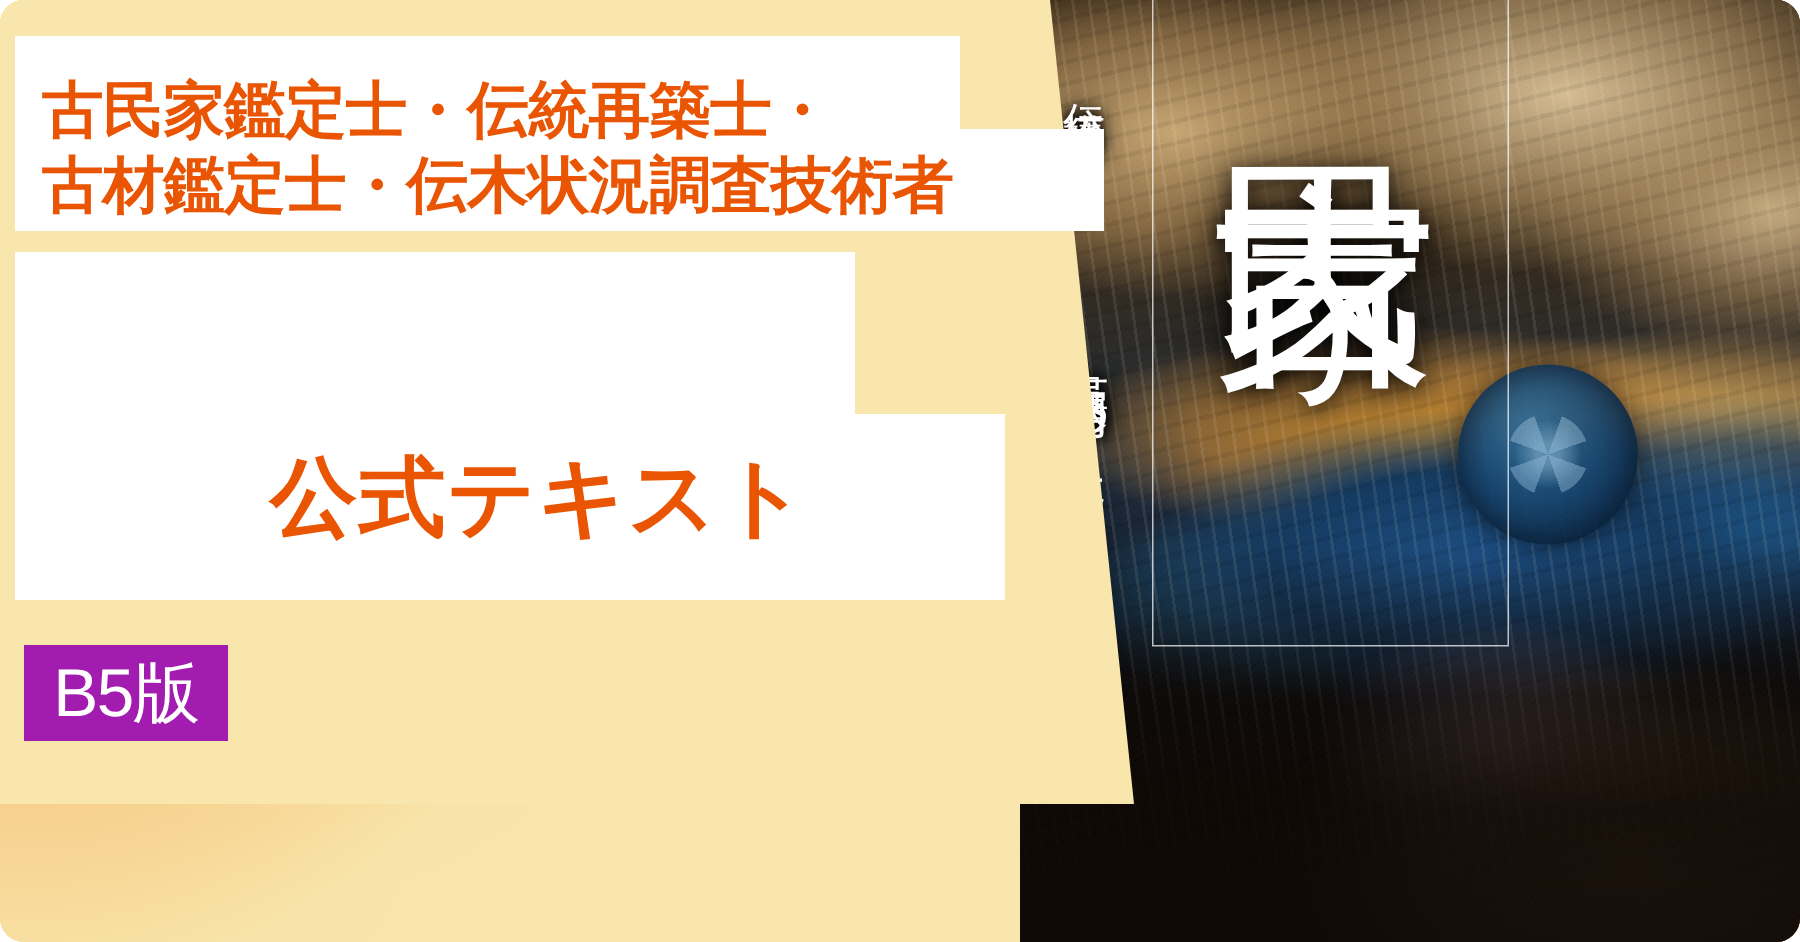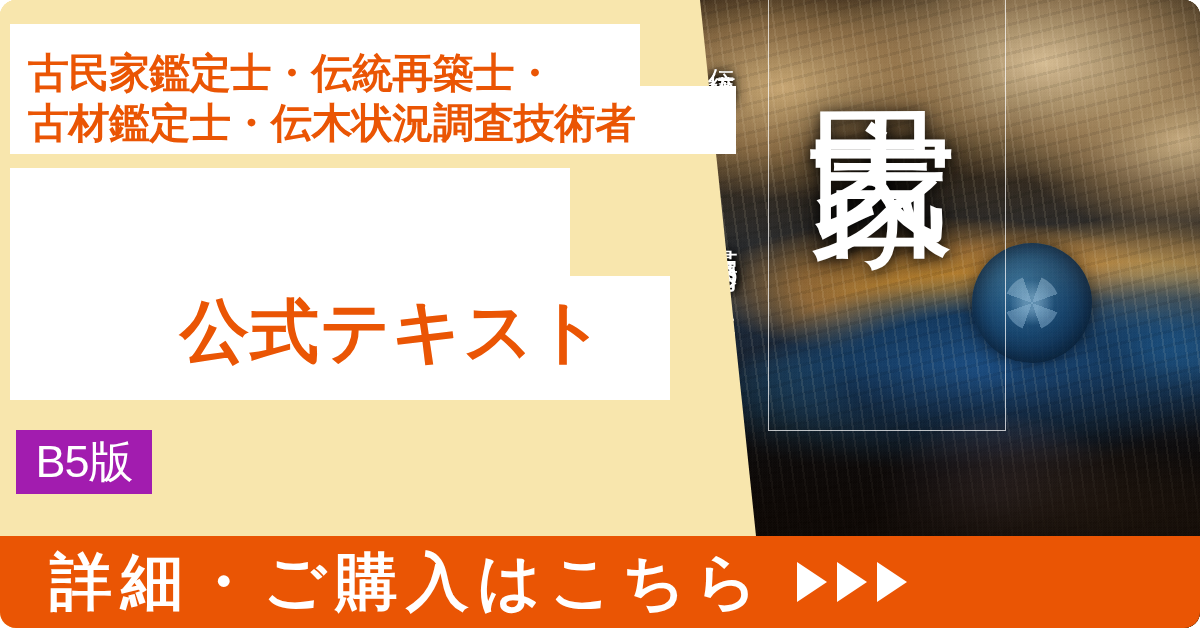--- a/index.html
+++ b/index.html
@@ -142,21 +142,21 @@
   .card-headline{
     position:absolute;left:10px;top:168px;width:660px;height:232px;
     background:#ffffff;
     clip-path:polygon(0 0, 560px 0, 560px 108px, 660px 108px, 660px 232px, 0 232px);
   }
   .headline-1,.headline-2{
     position:absolute;color:#ea5504;font-weight:700;white-space:nowrap;
     letter-spacing:1px;
   }
   .headline-1{left:24px;top:22px;font-size:82px;line-height:92px;}
-  .headline-2{left:170px;top:118px;font-size:69px;line-height:92px;}
+  .headline-2{left:170px;top:118px;font-size:58px;line-height:92px;}
 
   
   .badge-b5{
     position:absolute;left:16px;top:430px;width:136px;height:64px;
     background:#a21caf;color:#ffffff;
     font-size:45px;font-weight:400;line-height:64px;text-align:center;
     letter-spacing:-1px;
   }
   .price-text{
     position:absolute;left:168px;top:430px;height:64px;line-height:64px;
@@ -206,22 +206,14 @@
       <div>古材鑑定士・伝木状況調査技術者</div>
     </div>
   </div>
 
   <div class="card-headline">
     <div class="headline-2">公式テキスト</div>
   </div>
 
   <div class="badge-b5">B5版</div>
 
-  <div class="cta-bar">
-    <div class="cta-text">詳細・ご購入はこちら</div>
-    <div class="cta-arrows">
-      <span class="tri"></span>
-      <span class="tri"></span>
-      <span class="tri"></span>
-    </div>
-  </div>
 
 </div>
 
 </body></html>

